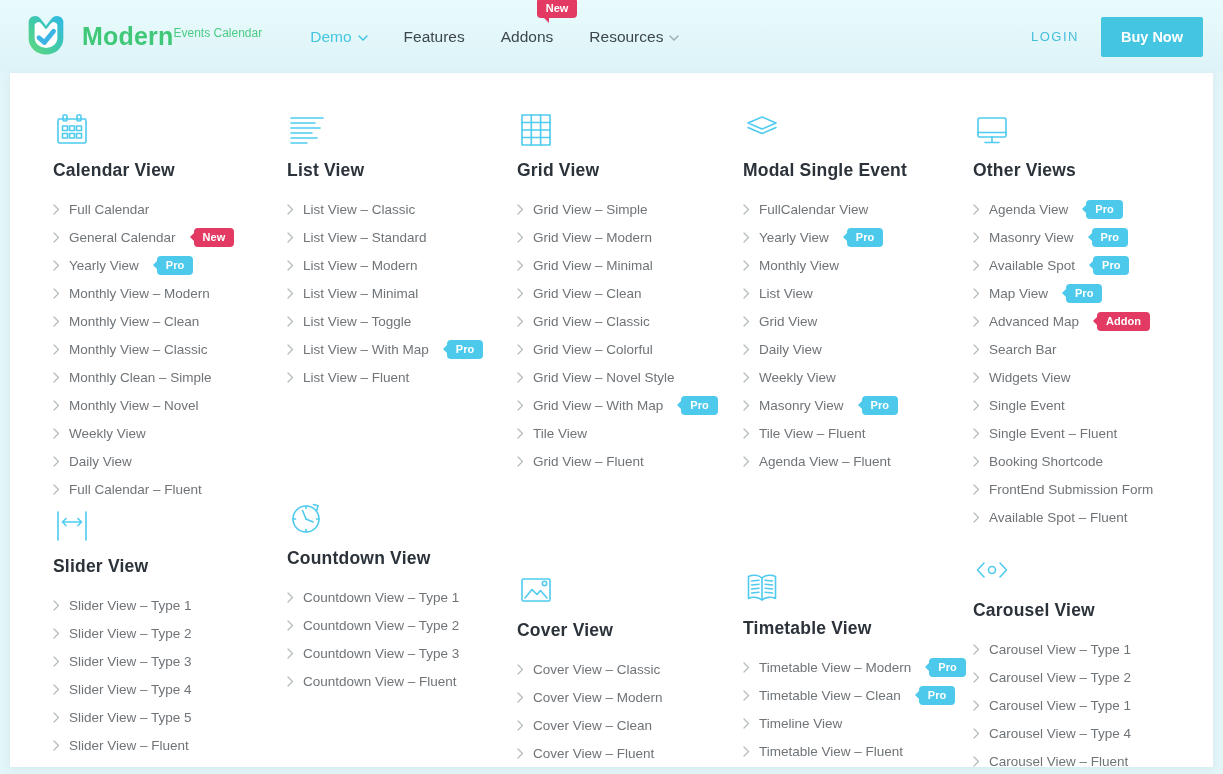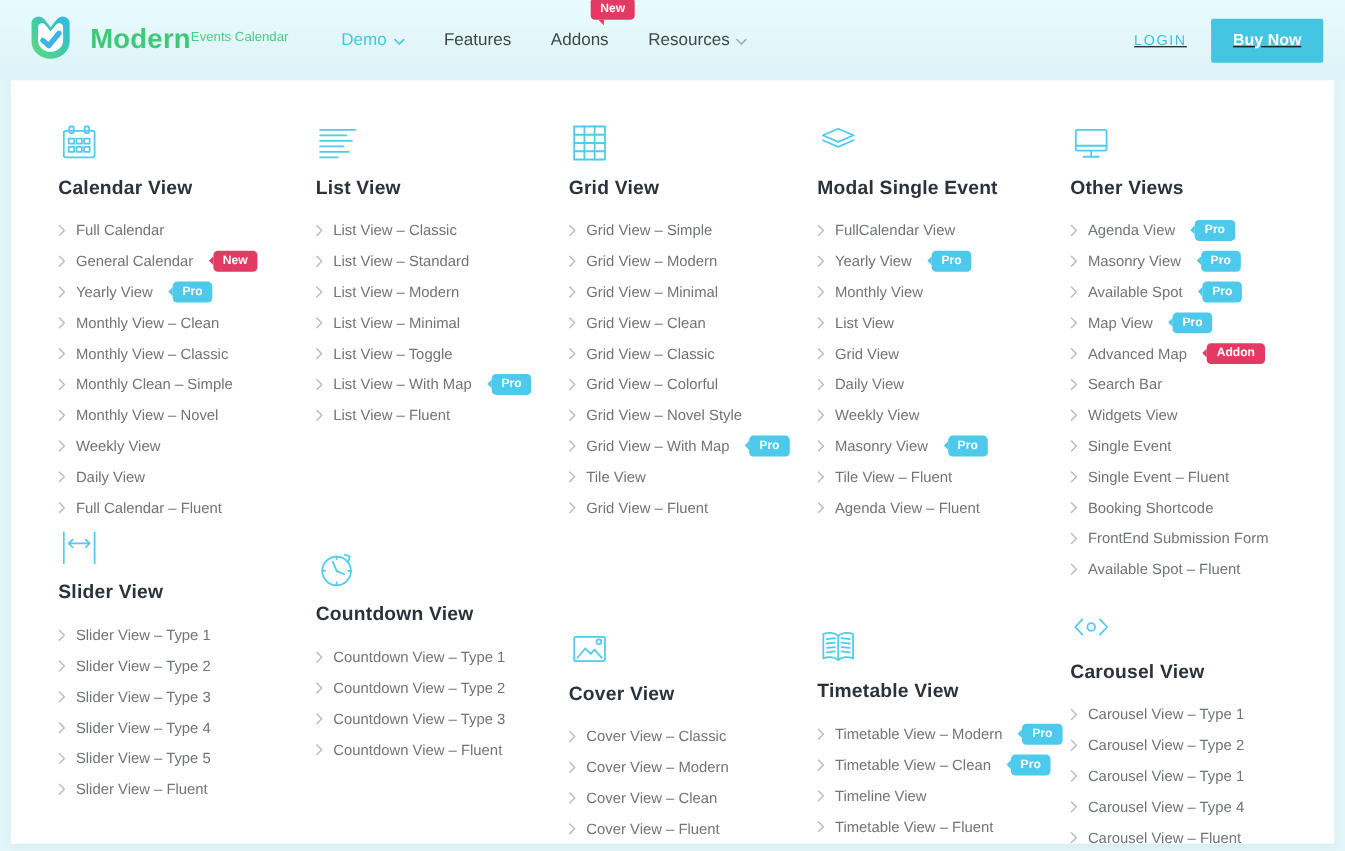--- a/index.html
+++ b/index.html
@@ -35,21 +35,21 @@
     background: var(--badge-new, #e23a63);
     color: #fff; font-size: 11px; font-weight: bold;
     padding: 4px 9px; border-radius: 4px;
   }
   .nav-badge::after {
     content: ""; position: absolute; left: 7px; bottom: -5px;
     border: 5px solid transparent; border-top-color: var(--badge-new, #e23a63);
     border-bottom: none; border-right: none;
   }
 
-  .header-right { margin-left: auto; display: flex; align-items: center; gap: 22px; text-decoration: underline; }
+  .header-right { margin-left: auto; display: flex; align-items: center; gap: 22px; }
   .login-link { color: #45bedd; font-size: 13px; letter-spacing: 1.5px; cursor: pointer; text-decoration: none; }
   .btn { font-size: 14.5px; border-radius: 2px; cursor: pointer; border: none; padding: 11px 20px; font-family: inherit; }
   .btn-try { background: #fdfefe; color: #41c4e0; border: 1px solid #e1e8ea; font-weight: bold; }
   .btn-buy { background: var(--accent, #47c6e1); color: #ffffff; font-weight: bold; padding: 12px 20px; }
 
   
   .mega-panel {
     margin: 0 10px;
     height: 694px;
     background: #ffffff;
@@ -205,20 +205,30 @@
                 <span class="badge badge-pro">Pro</span>
               </a>
             </li>
             <li>
               <a class="menu-item">
                 <span class="item-chev">
                   <svg width="7" height="11" viewBox="0 0 7 11" fill="none" stroke="#b7bcbf" stroke-width="1.3" stroke-linecap="round" stroke-linejoin="round">
                     <path d="M1 1 L5.5 5.5 L1 10"></path>
                   </svg>
                 </span>
+                <span class="item-label">Monthly View – Modern</span>
+              </a>
+            </li>
+            <li>
+              <a class="menu-item">
+                <span class="item-chev">
+                  <svg width="7" height="11" viewBox="0 0 7 11" fill="none" stroke="#b7bcbf" stroke-width="1.3" stroke-linecap="round" stroke-linejoin="round">
+                    <path d="M1 1 L5.5 5.5 L1 10"></path>
+                  </svg>
+                </span>
                 <span class="item-label">Monthly View – Clean</span>
               </a>
             </li>
             <li>
               <a class="menu-item">
                 <span class="item-chev">
                   <svg width="7" height="11" viewBox="0 0 7 11" fill="none" stroke="#b7bcbf" stroke-width="1.3" stroke-linecap="round" stroke-linejoin="round">
                     <path d="M1 1 L5.5 5.5 L1 10"></path>
                   </svg>
                 </span>

